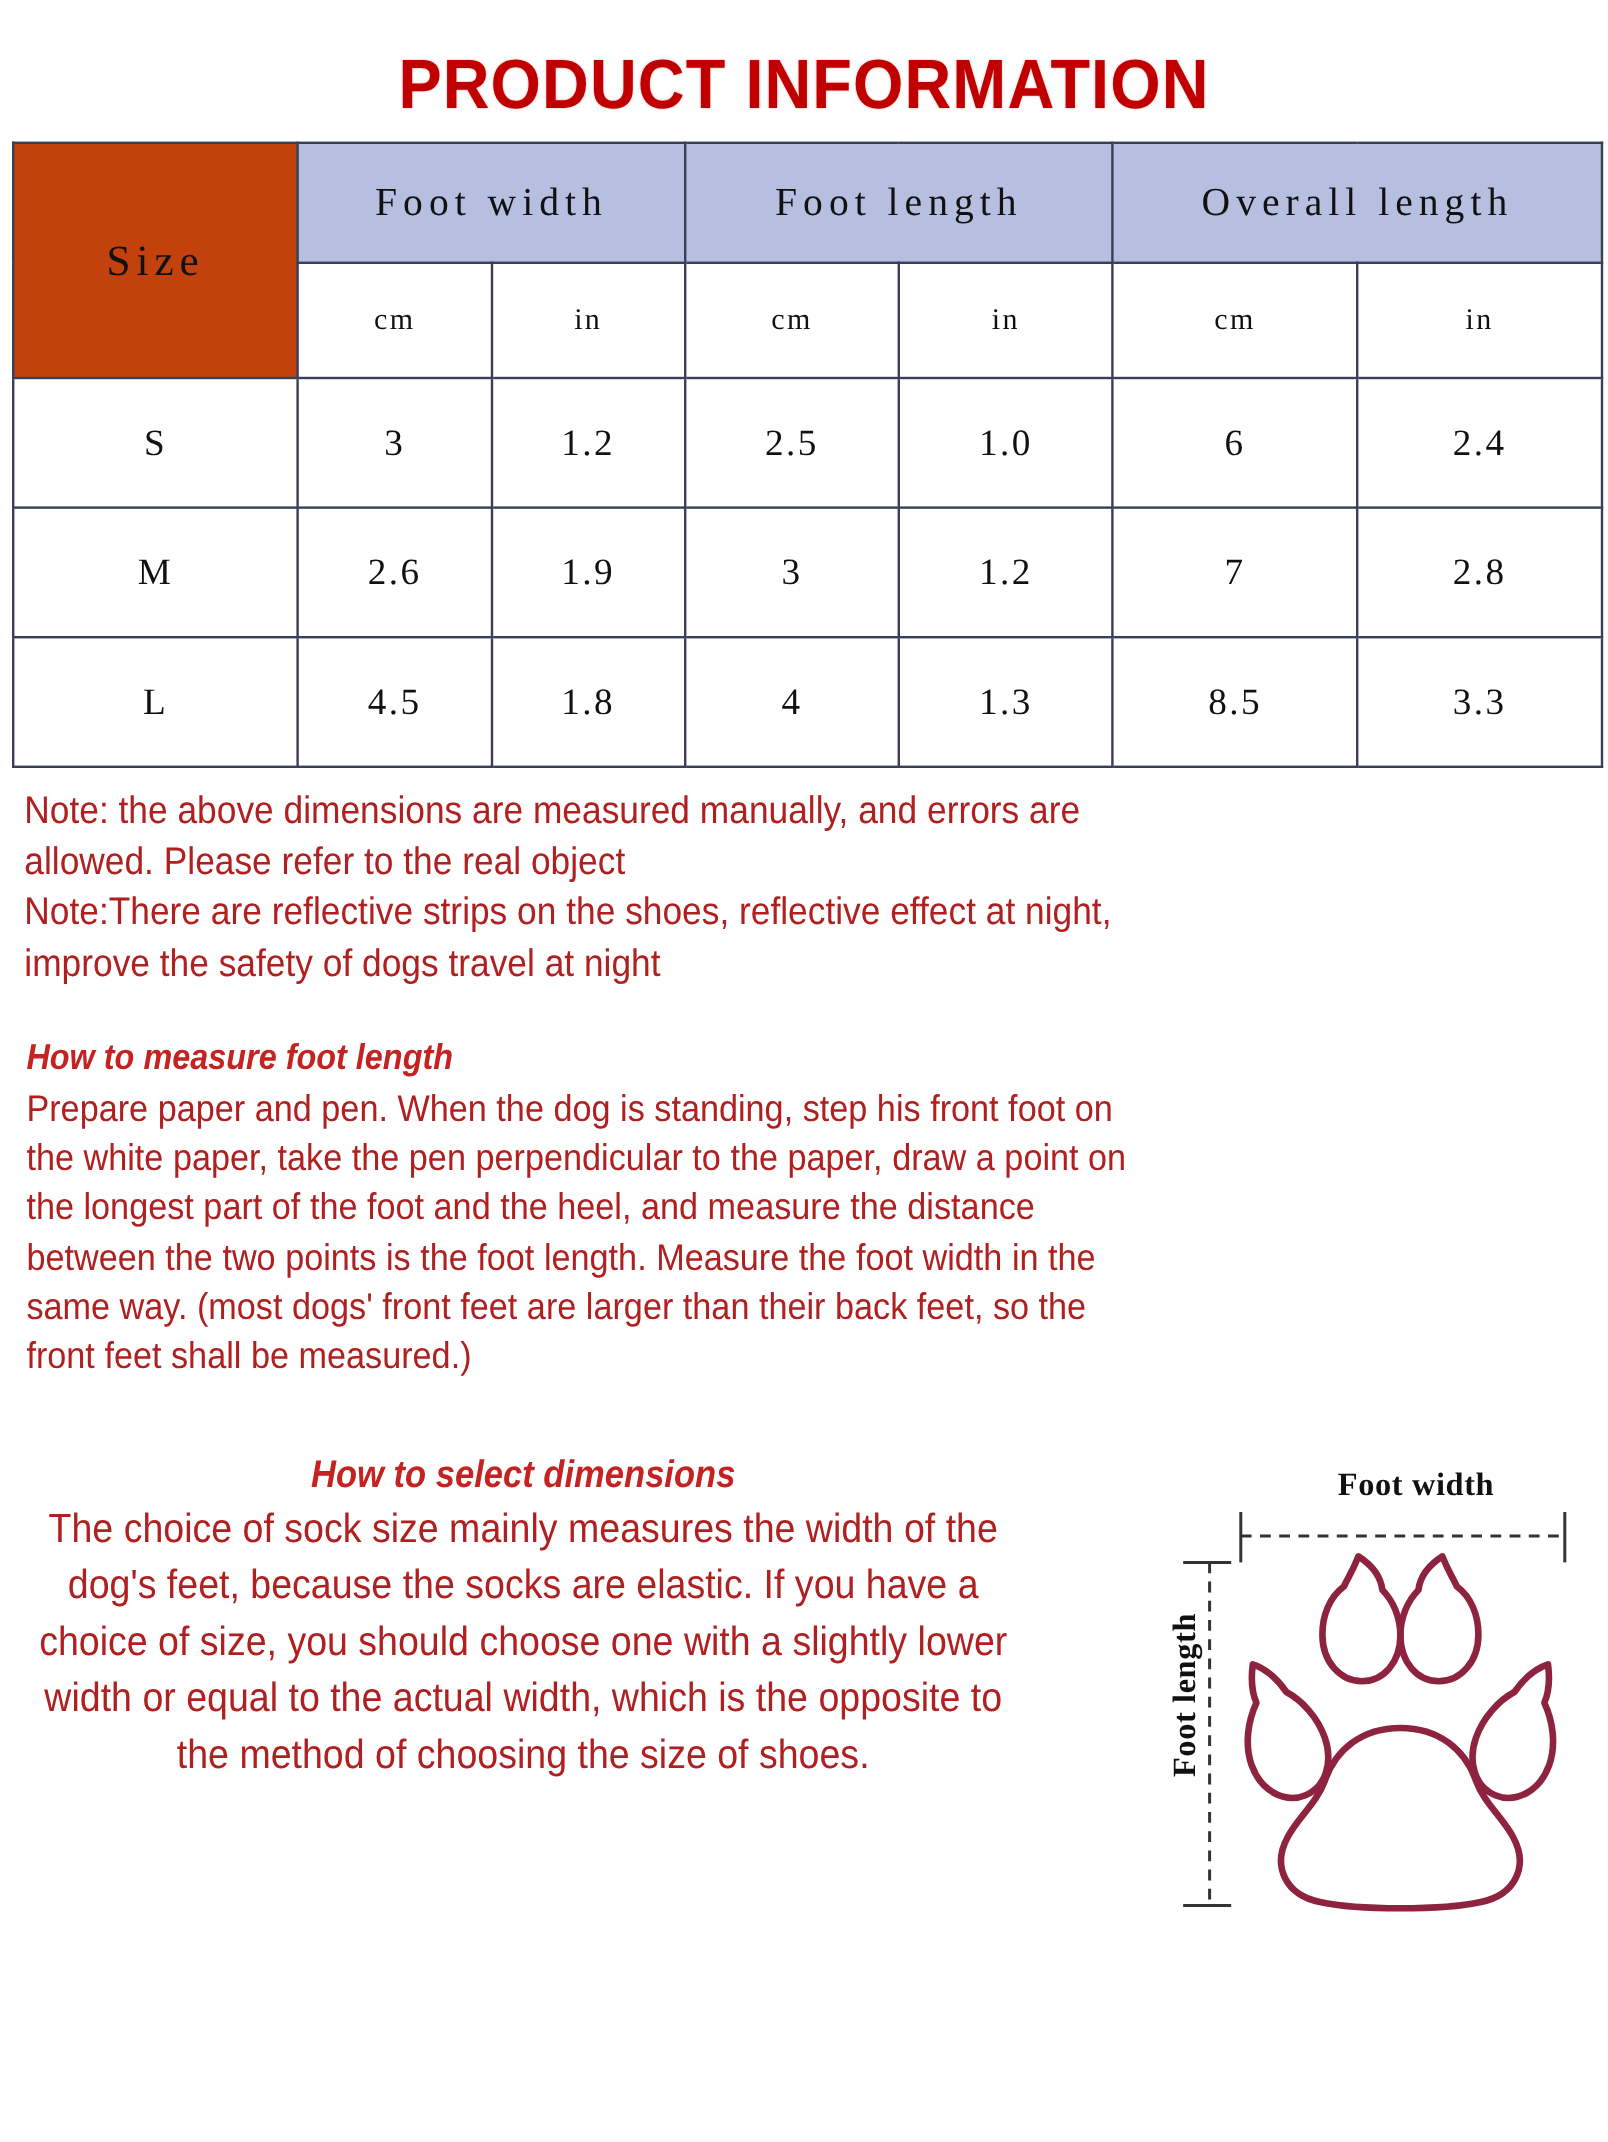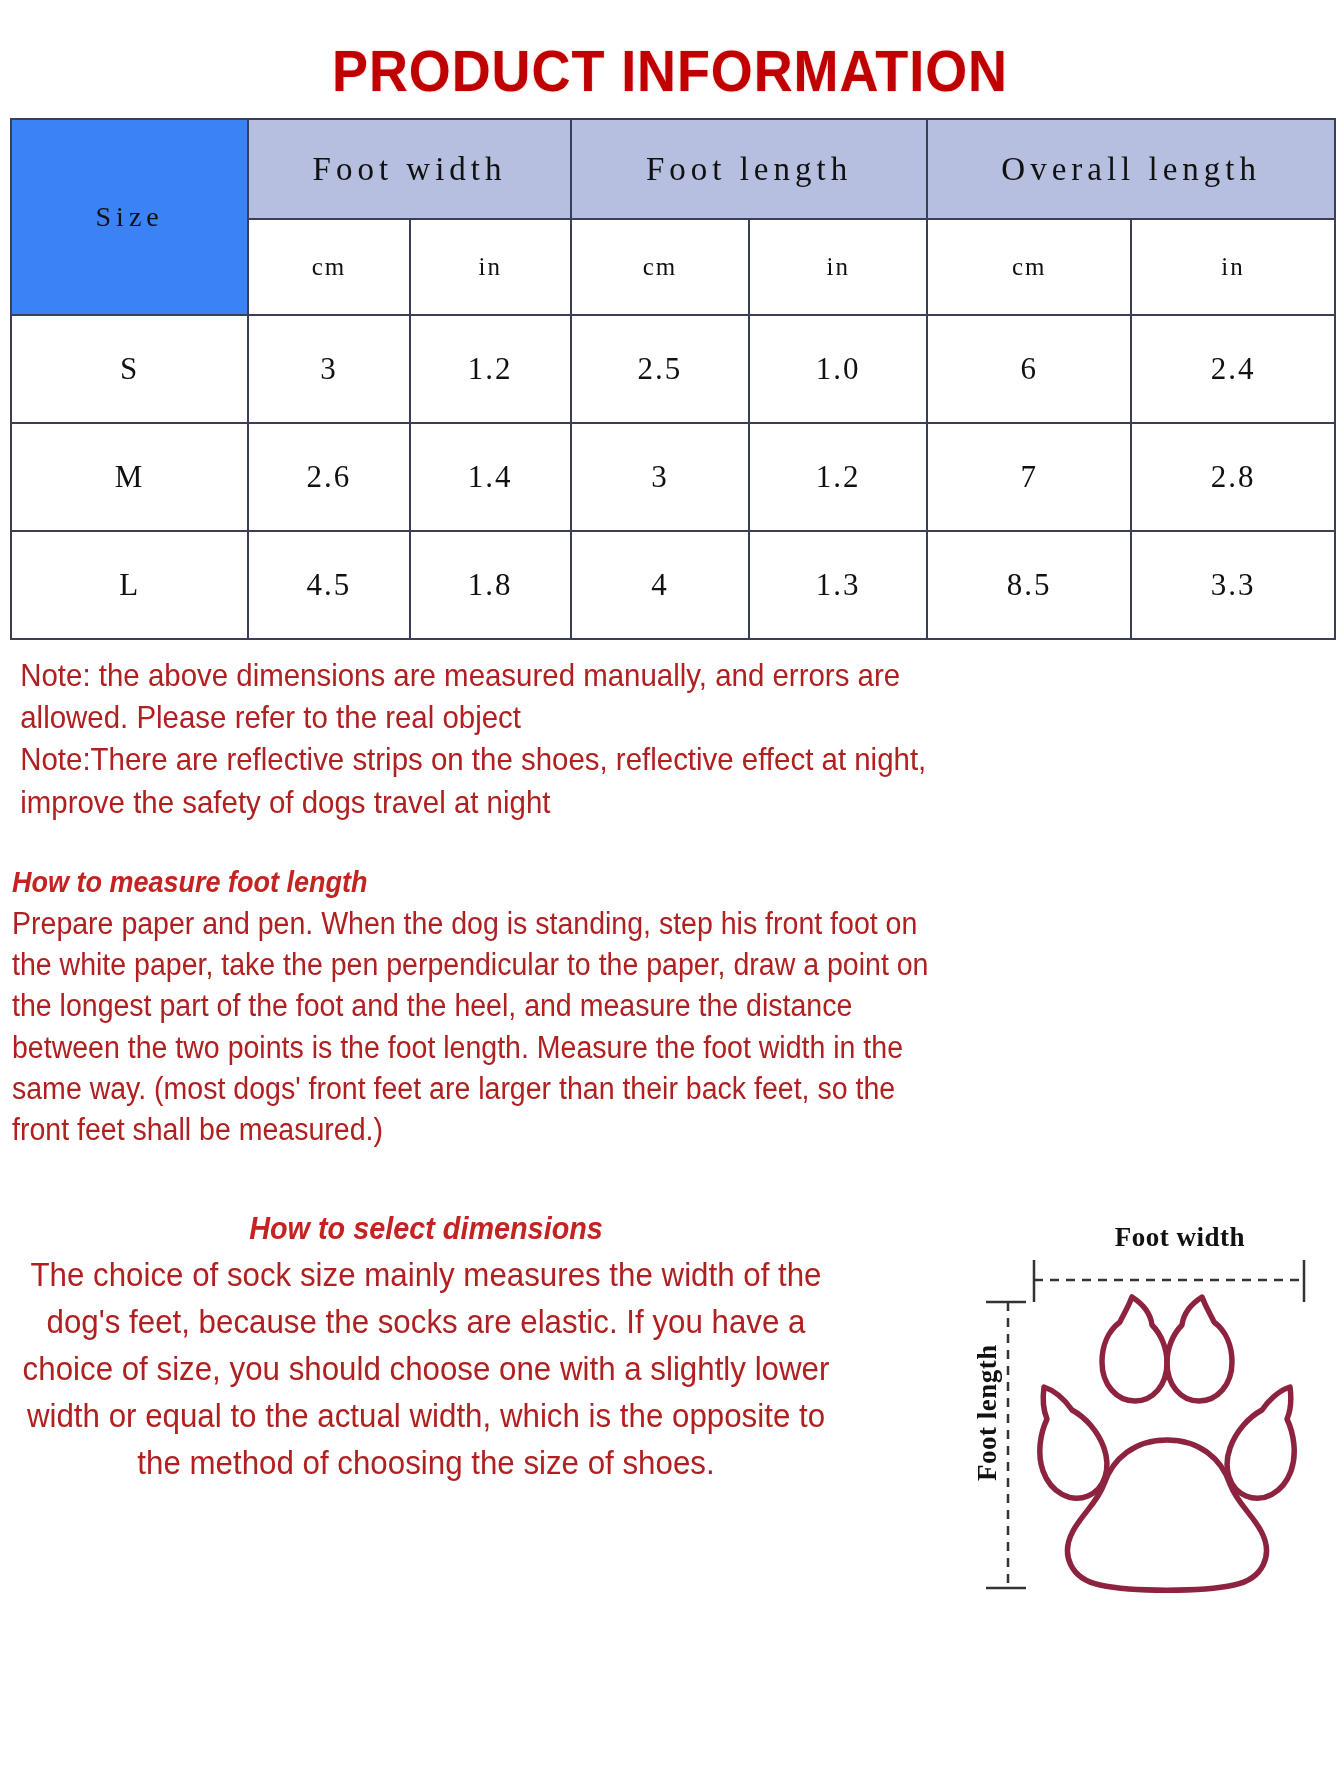--- a/index.html
+++ b/index.html
@@ -48,22 +48,22 @@
     font-weight: normal;
   }
   .hdr {
     background: #b6bfe0;
     font-size: 33px;
     letter-spacing: 5px;
     font-weight: bold;
     height: 96px;
   }
   .hdr-size {
-    background: #3b82f6;
-    font-size: 28px;
+    background: #c2410c;
+    font-size: 36px;
     letter-spacing: 5px;
     font-weight: bold;
   }
   .unit {
     font-size: 25px;
     font-weight: bold;
     letter-spacing: 2px;
     height: 92px;
     background: #ffffff;
   }
@@ -89,21 +89,21 @@
     width: 1100px;
     transform: scaleX(0.92);
     transform-origin: left top;
   }
   .notes p { margin: 0; }
 
   .section {
     position: relative;
     color: #b02020;
     font-family: "Liberation Sans", sans-serif;
-    padding-left: 12px;
+    padding-left: 22px;
   }
   .section-heading {
     font-weight: bold;
     font-style: italic;
     font-size: 30px;
     color: #c52222;
     transform: scaleX(0.9);
     transform-origin: left center;
     margin-bottom: 4px;
   }
@@ -183,21 +183,21 @@
         <td class="cell">1.2</td>
         <td class="cell">2.5</td>
         <td class="cell">1.0</td>
         <td class="cell">6</td>
         <td class="cell">2.4</td>
       </tr>
 
       <tr>
         <td class="cell size-label size-m">M</td>
         <td class="cell">2.6</td>
-        <td class="cell">1.4</td>
+        <td class="cell">1.9</td>
         <td class="cell">3</td>
         <td class="cell">1.2</td>
         <td class="cell">7</td>
         <td class="cell">2.8</td>
       </tr>
 
       <tr>
         <td class="cell size-label">L</td>
         <td class="cell">4.5</td>
         <td class="cell">1.8</td>

